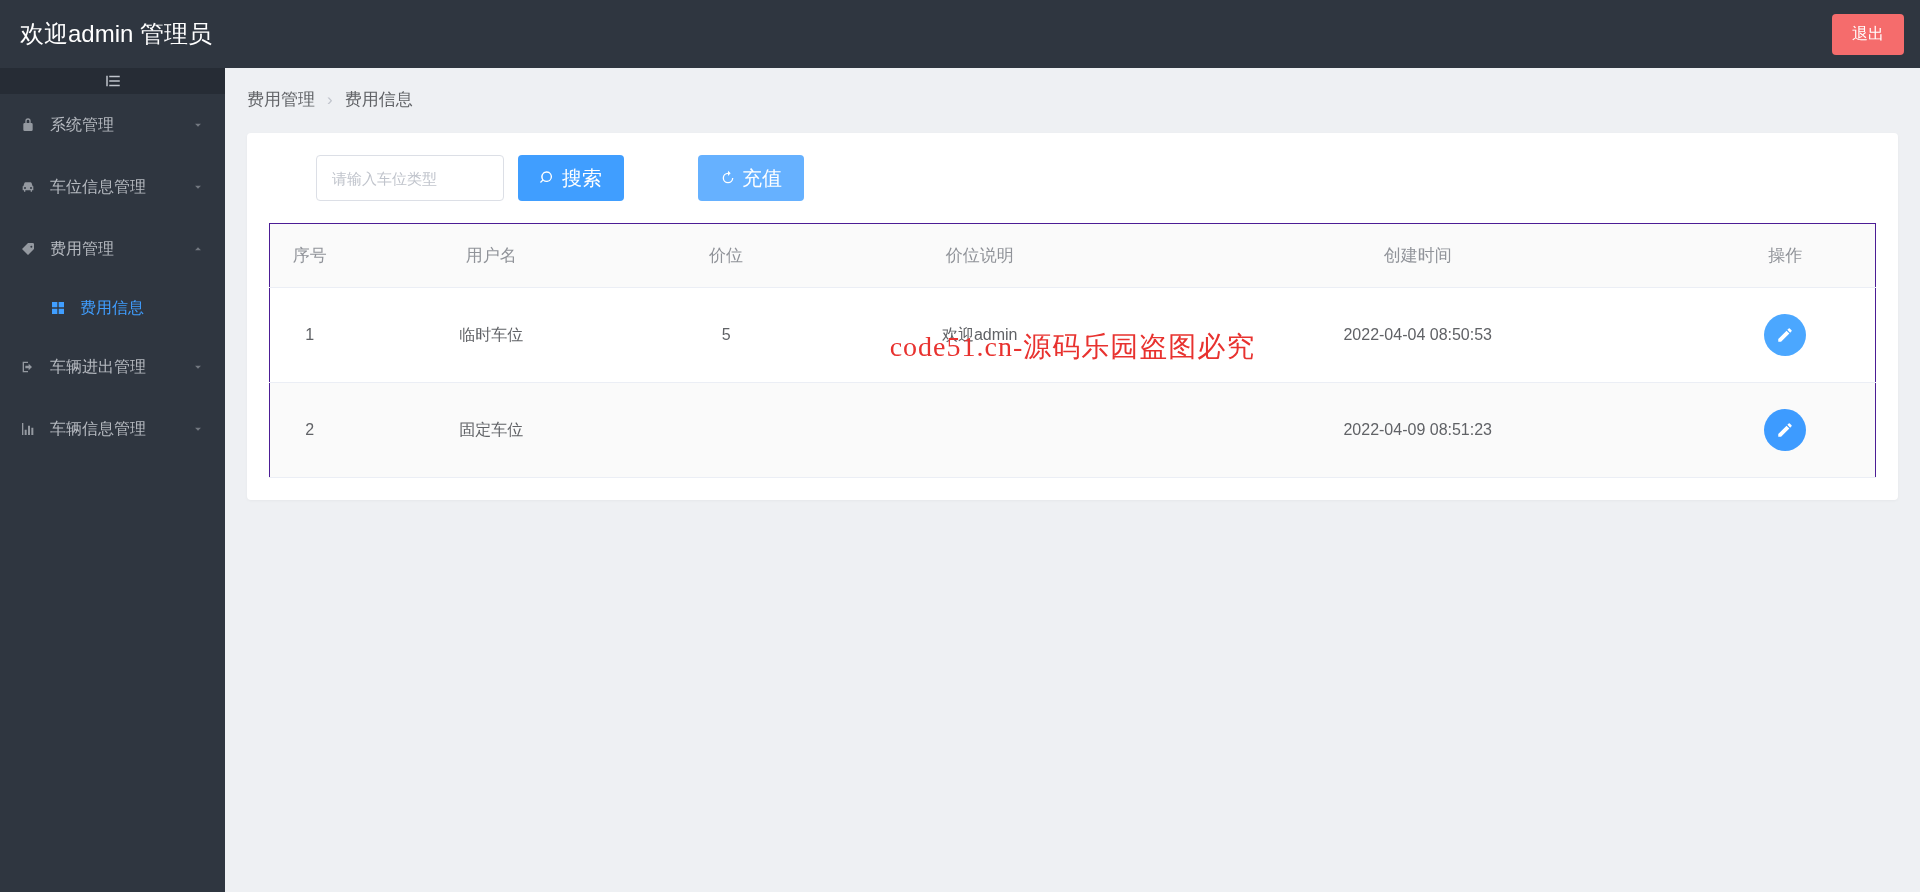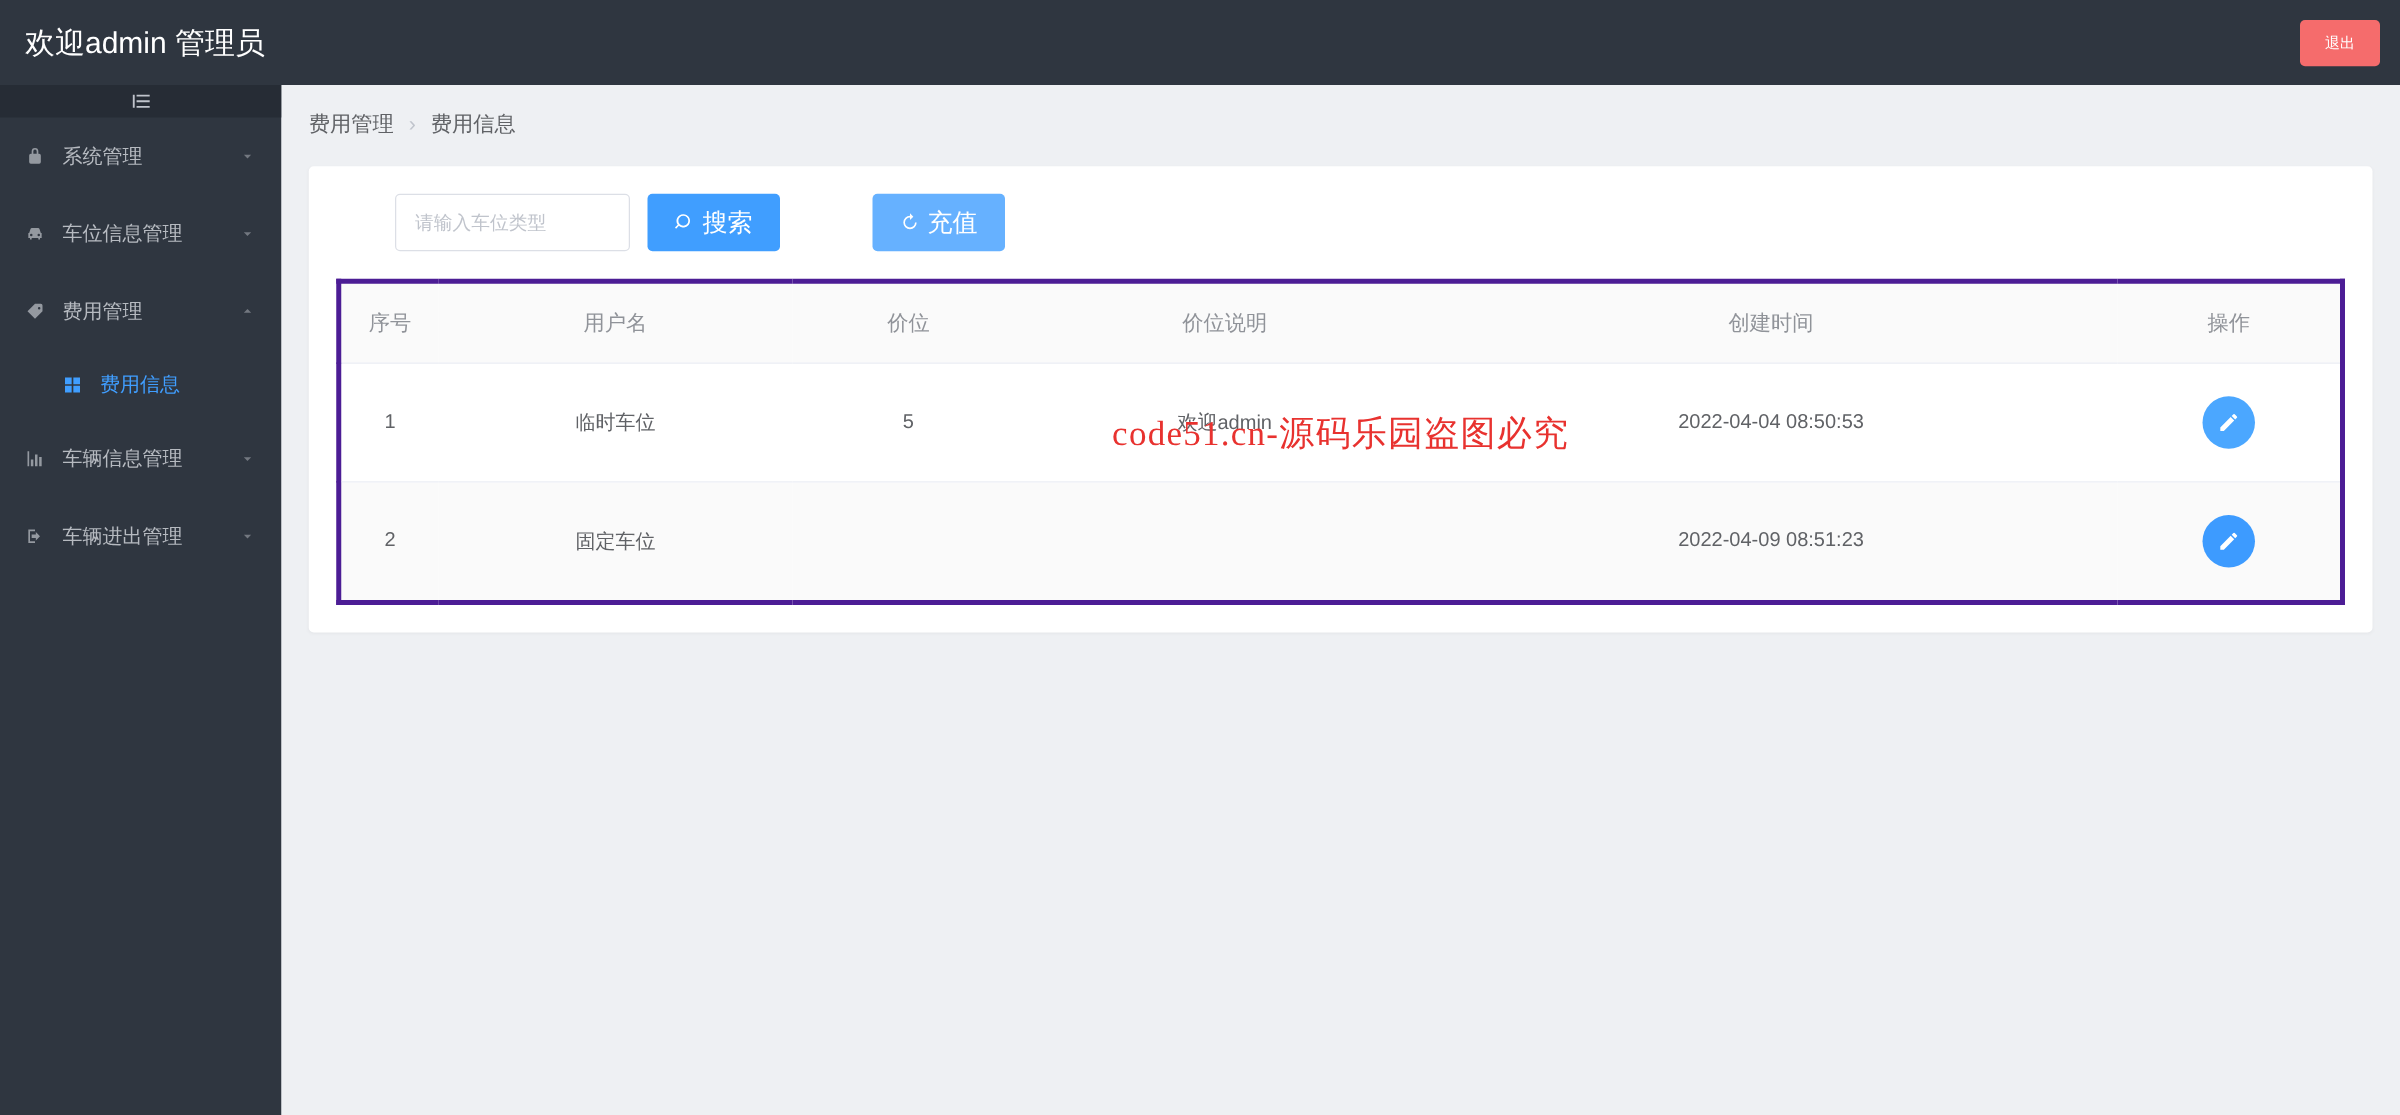--- a/index.html
+++ b/index.html
@@ -1,21 +1,21 @@
 <!DOCTYPE html>
 <html><head>
 <meta charset="utf-8">
 <style>
 * { margin: 0; padding: 0; box-sizing: border-box; }
 body { font-family: "Helvetica Neue", Helvetica, "PingFang SC", "Microsoft YaHei", Arial, sans-serif; font-size: 14px; color: #606266; background: #eef0f3; }
 
 
 .header { height: 68px; background: #2f3640; display: flex; align-items: center; justify-content: space-between; padding: 0 16px 0 20px; }
 .header-title { color: #fff; font-size: 24px; font-weight: 400; }
-.logout-btn { background: #f56c6c; color: #fff; border: none; padding: 10px 20px; font-size: 12px; border-radius: 4px; cursor: pointer; }
+.logout-btn { background: #f56c6c; color: #fff; border: none; padding: 10px 20px; font-size: 16px; border-radius: 4px; cursor: pointer; }
 
 .layout { display: flex; height: calc(892px - 68px); }
 
 
 .sidebar { width: 225px; background: #2f3640; color: #b6bac0; display: flex; flex-direction: column; font-family: Liberation Serif, serif; }
 .collapse-bar { height: 26px; background: #262c35; display: flex; align-items: center; justify-content: center; cursor: pointer; color: #c0c4cc; }
 .collapse-bar svg { width: 18px; height: 18px; }
 .menu-item { display: flex; align-items: center; padding: 0 20px; height: 62px; cursor: pointer; color: #b6bac0; font-size: 16px; position: relative; }
 .menu-item .icon { width: 16px; margin-right: 14px; display: inline-flex; opacity: 0.75; }
 .menu-item .arrow { position: absolute; right: 20px; opacity: 0.5; }
@@ -31,21 +31,21 @@
 .card { background: #fff; border-radius: 4px; box-shadow: 0 1px 3px rgba(0,0,0,0.04); padding: 22px; position: relative; }
 
 .toolbar { display: flex; gap: 14px; align-items: center; margin-bottom: 22px; }
 .input { width: 188px; height: 46px; border: 1px solid #dcdfe6; border-radius: 4px; padding: 0 15px; font-size: 15px; color: #606266; margin-left: 47px; }
 .input::placeholder { color: #c0c4cc; }
 .btn { height: 46px; padding: 0 22px; border: none; border-radius: 4px; font-size: 20px; cursor: pointer; display: inline-flex; align-items: center; gap: 6px; color: #fff; }
 .btn-primary { background: #409eff; }
 .btn-primary.light { background: #66b1ff; margin-left: 60px; }
 
 
-.table { width: 100%; border-collapse: collapse; border: 4px solid #4c1d95; }
+.table { width: 100%; border-collapse: collapse; border: 1px solid #4c1d95; }
 .table th { background: #fafafa; font-weight: 500; color: #909399; padding: 20px 12px; text-align: center; border-bottom: 1px solid #ebeef5; font-size: 17px; }
 .table td { padding: 26px 12px; text-align: center; border-bottom: 1px solid #ebeef5; color: #606266; font-size: 16px; }
 .table tbody tr:nth-child(even) { background: #fafafa; }
 .icon-btn { width: 42px; height: 42px; border-radius: 50%; background: #409eff; border: none; cursor: pointer; display: inline-flex; align-items: center; justify-content: center; color: #fff; }
 .icon-btn.light { background: #4ba7ff; }
 .icon-btn.light.r2 { background: #3d9bff; }
 
 .watermark { position: absolute; top: 195px; left: 50%; transform: translateX(-50%); font-size: 28px; font-family: "SimSun", serif; color: #e8322f; letter-spacing: 1px; white-space: nowrap; pointer-events: none; }
 
 svg { display: block; }
@@ -114,38 +114,38 @@
               <path fill="currentColor" d="M3 3h8v8H3V3zm10 0h8v8h-8V3zM3 13h8v8H3v-8zm10 0h8v8h-8v-8z"></path>
             </svg>
           </span>
         <span>费用信息</span>
       </div>
     </div>
 
     <div class="menu-item">
       <span class="icon">
           <svg viewBox="0 0 24 24" width="16" height="16">
+            <path fill="currentColor" d="M4 4h8v2H6v12h6v2H4V4zm9 3l5 5-5 5v-3H8v-4h5V7z"></path>
+          </svg>
+        </span>
+      <span>车辆进出管理</span>
+      <span class="arrow">
+          <svg viewBox="0 0 24 24" width="14" height="14">
+            <path fill="currentColor" d="M7 10l5 5 5-5z"></path>
+          </svg>
+        </span>
+    </div>
+
+    <div class="menu-item">
+      <span class="icon">
+          <svg viewBox="0 0 24 24" width="16" height="16">
             <path fill="currentColor" d="M3 3h2v18H3V3zm4 10h3v8H7v-8zm5-6h3v14h-3V7zm5 3h3v11h-3V10z"></path>
           </svg>
         </span>
       <span>车辆信息管理</span>
-      <span class="arrow">
-          <svg viewBox="0 0 24 24" width="14" height="14">
-            <path fill="currentColor" d="M7 10l5 5 5-5z"></path>
-          </svg>
-        </span>
-    </div>
-
-    <div class="menu-item">
-      <span class="icon">
-          <svg viewBox="0 0 24 24" width="16" height="16">
-            <path fill="currentColor" d="M4 4h8v2H6v12h6v2H4V4zm9 3l5 5-5 5v-3H8v-4h5V7z"></path>
-          </svg>
-        </span>
-      <span>车辆进出管理</span>
       <span class="arrow">
           <svg viewBox="0 0 24 24" width="14" height="14">
             <path fill="currentColor" d="M7 10l5 5 5-5z"></path>
           </svg>
         </span>
     </div>
   </aside>
 
   <main class="content">
     <div class="breadcrumb">

